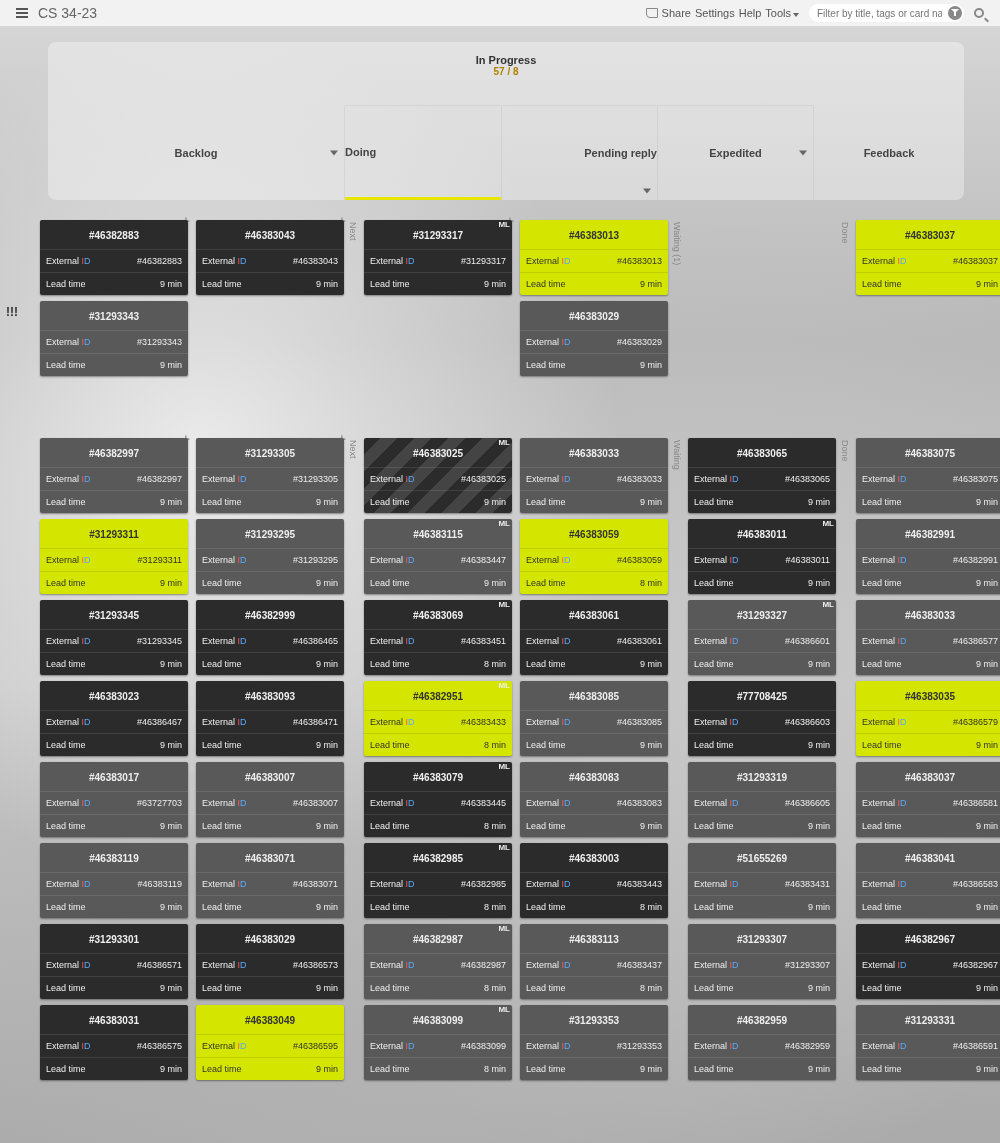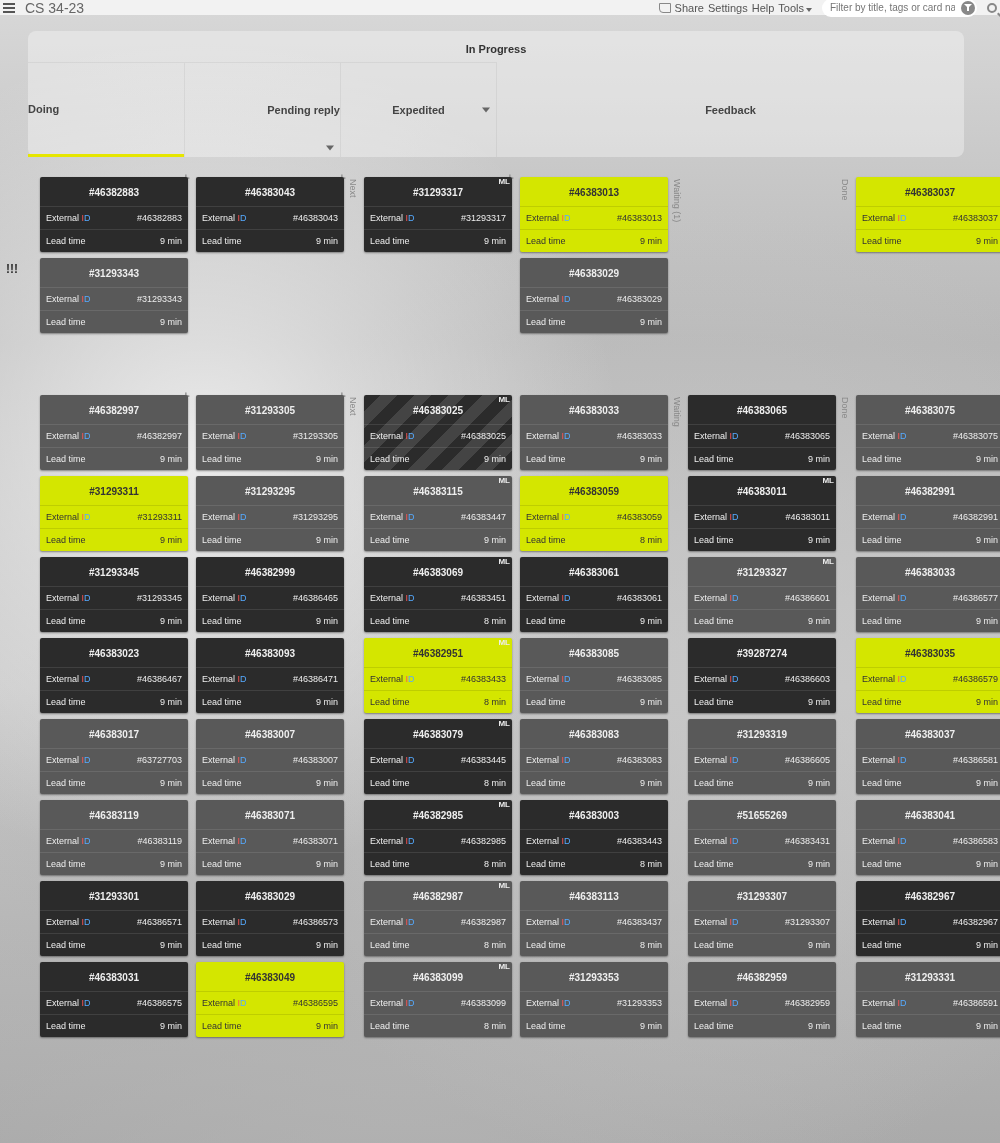--- a/index.html
+++ b/index.html
@@ -12,26 +12,26 @@
     radial-gradient(circle at 20% 40%, rgba(240,240,240,0.9), transparent 40%),
     radial-gradient(circle at 70% 60%, rgba(200,200,200,0.8), transparent 50%),
     radial-gradient(circle at 40% 90%, rgba(180,180,180,0.8), transparent 45%),
     linear-gradient(180deg, #d8d8d8 0%, #b8b8b8 30%, #c8c8c8 60%, #aaa 100%);
   width: 1000px;
   height: 1143px;
   overflow: hidden;
   position: relative;
 }
 .topbar {
-  height: 15px;
+  height: 26px;
   background: rgba(245,245,245,0.9);
   color: #444;
   display: flex;
   align-items: center;
-  padding: 0 3px;
+  padding: 0 16px;
   gap: 10px;
 }
 .hamburger { display: flex; flex-direction: column; gap: 2px; cursor: pointer; }
 .hamburger span { width: 12px; height: 2px; background: #555; }
 .board-title { font-size: 14px; color: #666; flex: 0 0 auto; }
 .topbar-spacer { flex: 1; }
 .topbar-links { display: flex; align-items: center; gap: 4px; font-size: 11px; color: #555; }
 .cast-icon { width: 12px; height: 10px; border: 1px solid #888; border-bottom-left-radius: 4px; display: inline-block; position: relative; }
 .caret-down { display:inline-block; width:0; height:0; border-left:3px solid transparent; border-right:3px solid transparent; border-top:4px solid #666; margin-left:2px;}
 .filter-wrap { display: flex; align-items: center; gap: 6px; }
@@ -43,25 +43,25 @@
   width: 14px; height: 14px; border-radius: 50%; background: #888; position: relative; margin-left: -22px;
 }
 .filter-funnel::before { content:""; position:absolute; top:3px; left:3px; width:0; height:0; border-left:4px solid transparent; border-right:4px solid transparent; border-top:4px solid #fff;}
 .filter-funnel::after { content:""; position:absolute; top:6px; left:6px; width:2px; height:4px; background:#fff;}
 .search-icon {
   width: 10px; height: 10px; border: 2px solid #888; border-radius: 50%; position: relative; margin-left: 6px;
 }
 .search-icon::after { content:""; position:absolute; width:5px; height:2px; background:#888; transform:rotate(45deg); left:8px; top:9px;}
 
 .col-headers {
-  margin: 16px 36px 0 28px;
+  margin: 16px 36px 0 48px;
   background: rgba(255,255,255,0.35);
   border-radius: 8px;
   position: relative;
-  height: 126px;
+  height: 158px;
 }
 .super-header { text-align:center; padding-top:12px; font-size:11px; font-weight:bold; color:#333; }
 .super-sub { text-align:center; font-size:10px; color:#b08000; font-weight:bold; }
 .cols-row { display:flex; position:absolute; bottom:0; left:0; right:0; height: 95px; }
 .col-h {
   display:flex; align-items:center; justify-content:center;
   font-size:11px; font-weight:bold; color:#444; position:relative;
   border-left: 1px solid rgba(0,0,0,0.05);
 }
 .col-h:first-child { border-left:none; }
@@ -150,21 +150,26 @@
   </div>
   <div class="filter-wrap">
     <input class="filter-input" placeholder="Filter by title, tags or card name" style="">
     <span class="filter-funnel"></span>
     <span class="search-icon"></span>
   </div>
 </div>
 
 <div class="col-headers">
   <div class="super-header">In Progress</div>
+  <div class="super-sub">57 / 8</div>
   <div class="cols-row">
+    <div class="col-h col-backlog">
+      <span>Backlog</span>
+      <span class="chev"></span>
+    </div>
     <div class="col-h col-inprog">
       <div class="inprog-sub">
         <div class="sub-doing accent-yellow">
             <span>Doing</span>
           </div>
         <div class="sub-pending">
             <span>Pending reply</span>
             <span class="chev" style="top:auto;bottom:4px;"></span>
           </div>
         <div class="sub-exp-wrap">
@@ -731,21 +736,21 @@
       <span class="ext-label">External <b>I</b><i>D</i></span>
       <span>#46386601</span>
     </div>
     <div class="card-row">
       <span>Lead time</span>
             <span>9 min</span>
     </div>
         </div>
         <div class="card card-dark">
 
-    <div class="card-title">#39287274</div>
+    <div class="card-title">#77708425</div>
     <div class="card-row">
       <span class="ext-label">External <b>I</b><i>D</i></span>
       <span>#46386603</span>
     </div>
     <div class="card-row">
       <span>Lead time</span>
             <span>9 min</span>
     </div>
         </div>
         <div class="card">

